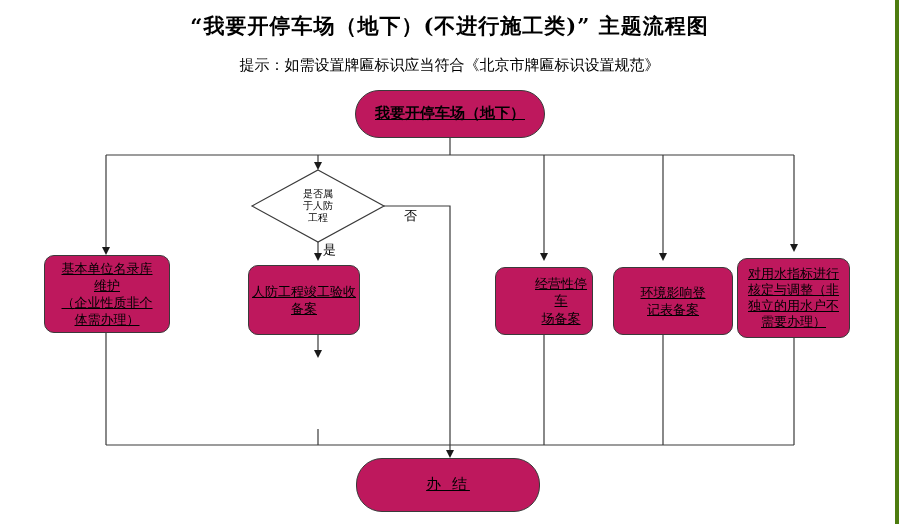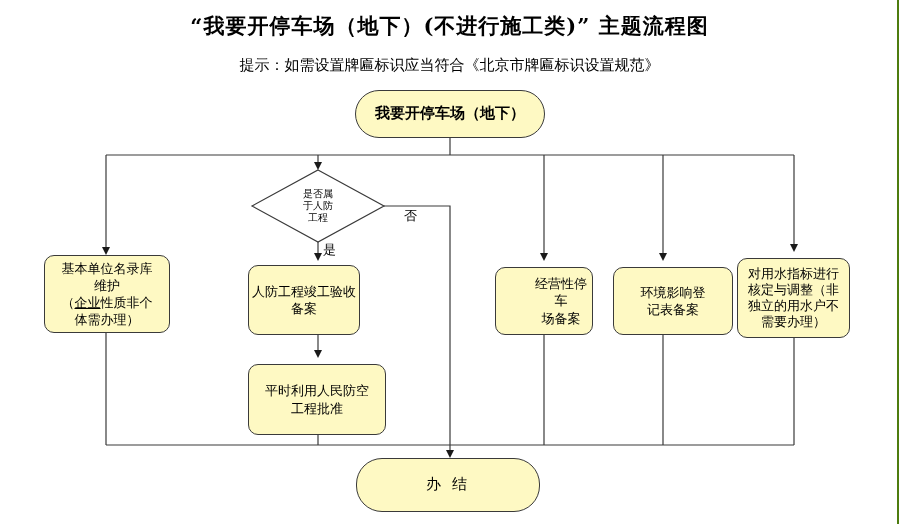--- a/index.html
+++ b/index.html
@@ -1,33 +1,33 @@
 <!DOCTYPE html>
 <html><head>
 <meta charset="utf-8">
 <style>
   html,body{margin:0;padding:0;background:#fff;}
   #page{
     position:relative;width:899px;height:524px;background:#fff;overflow:hidden;
     font-family:"DejaVu Serif","Liberation Serif",serif;color:#000;
-    border-right:2px solid #4d7c0f;box-sizing:border-box;
+    border-right:4px solid #4d7c0f;box-sizing:border-box;
   }
   #connectors{position:absolute;left:0;top:0;width:899px;height:524px;}
   .page-title{
     position:absolute;left:0;top:12px;width:899px;text-align:center;
     font-size:21px;font-weight:bold;letter-spacing:1px;
   }
   .page-subtitle{
     position:absolute;left:0;top:56px;width:899px;text-align:center;
     font-size:15px;
   }
   .node{
-    position:absolute;box-sizing:border-box;background:#fef9c3;
+    position:absolute;box-sizing:border-box;background:#be185d;
     border:1px solid #3a3a3a;display:flex;align-items:center;justify-content:center;
-    text-align:center;font-size:13px;line-height:1.32;
+    text-align:center;font-size:13px;line-height:1.32;text-decoration:underline;
   }
   .stadium{border-radius:26px;font-size:15px;}
   .rounded{border-radius:10px;}
   .multiline{white-space:pre-line;margin-top:6px;}
   .diamond-label{
     position:absolute;display:flex;align-items:center;justify-content:center;
     text-align:center;font-size:10px;line-height:1.18;white-space:pre-line;
   }
   .edge-label{position:absolute;font-size:13px;line-height:1;}
   .note{
@@ -104,22 +104,20 @@
       <div>基本单位名录库</div>
       <div>维护</div>
       <div><span>（</span><span class="link-underline">企业</span><span>性质非个</span></div>
       <div>体需办理）</div>
     </div>
   </div>
 
   <div class="node rounded multiline" style="left:248px;top:259px;width:112px;height:70px;">人防工程竣工验收
 备案</div>
 
-  <div class="node rounded multiline" style="left:248px;top:358px;width:138px;height:71px;">平时利用人民防空
-工程批准</div>
 
   <div class="node rounded multiline" style="left:495px;top:261px;width:98px;height:68px;padding-left:34px;">经营性停车
 场备案</div>
 
   <div class="node rounded multiline" style="left:613px;top:261px;width:120px;height:68px;">环境影响登
 记表备案</div>
 
   <div class="node rounded multiline" style="left:737px;top:252px;width:113px;height:80px;line-height:1.25;">对用水指标进行
 核定与调整（非
 独立的用水户不

